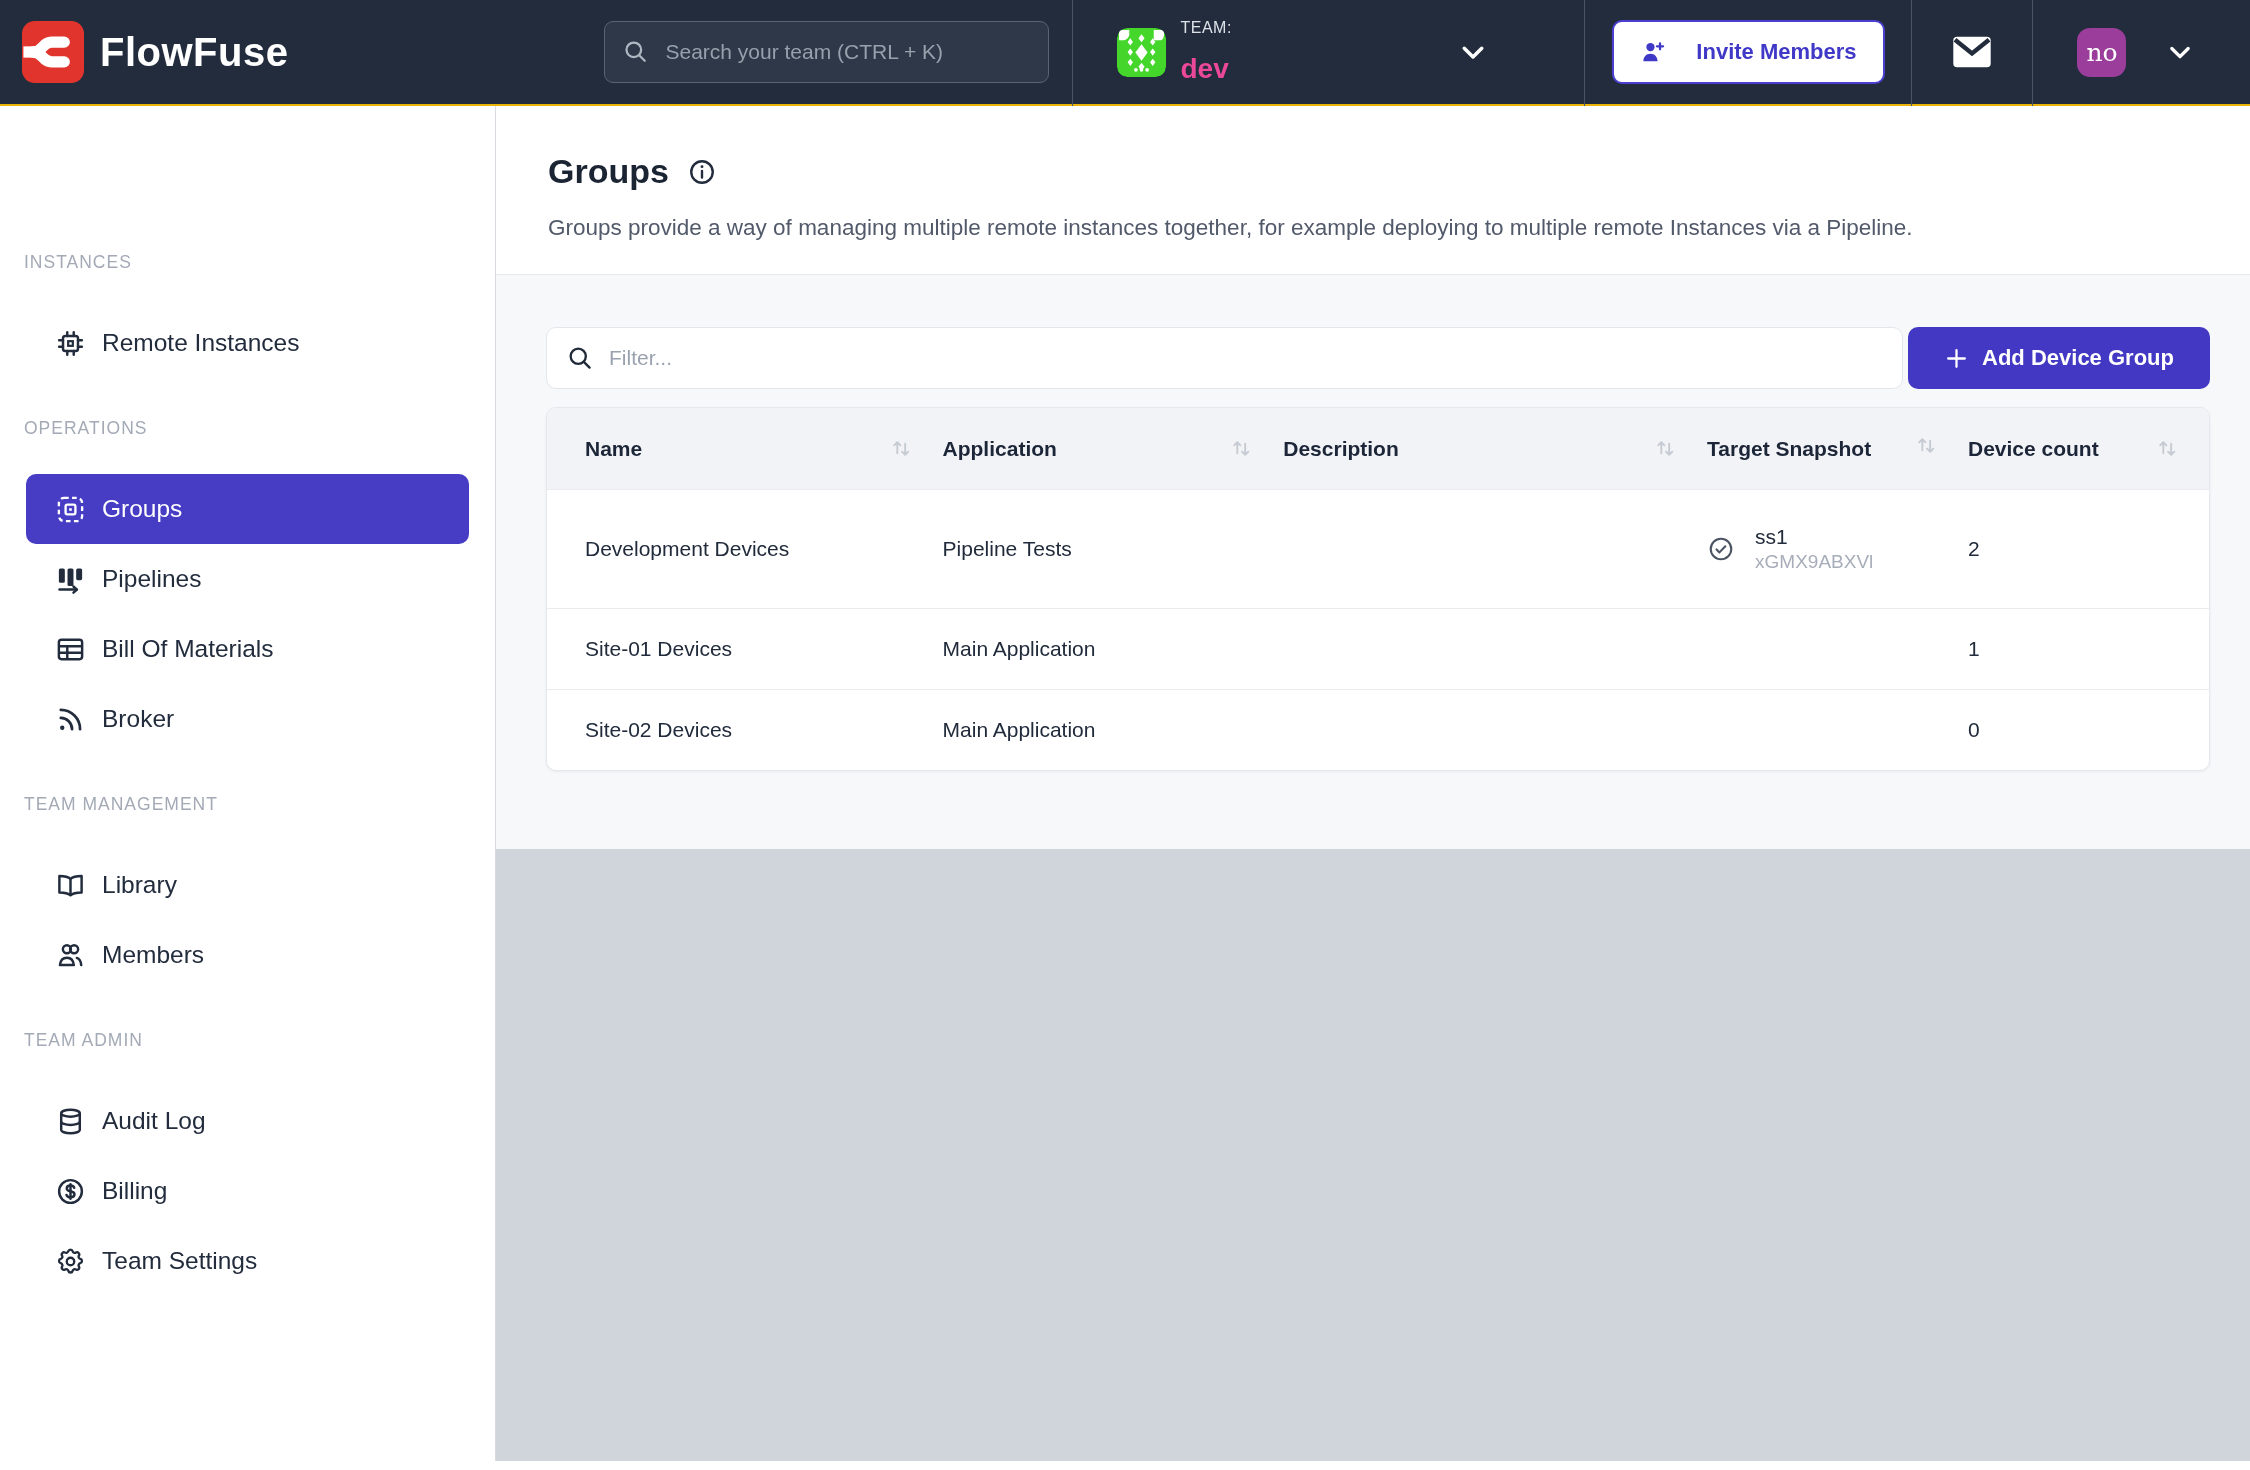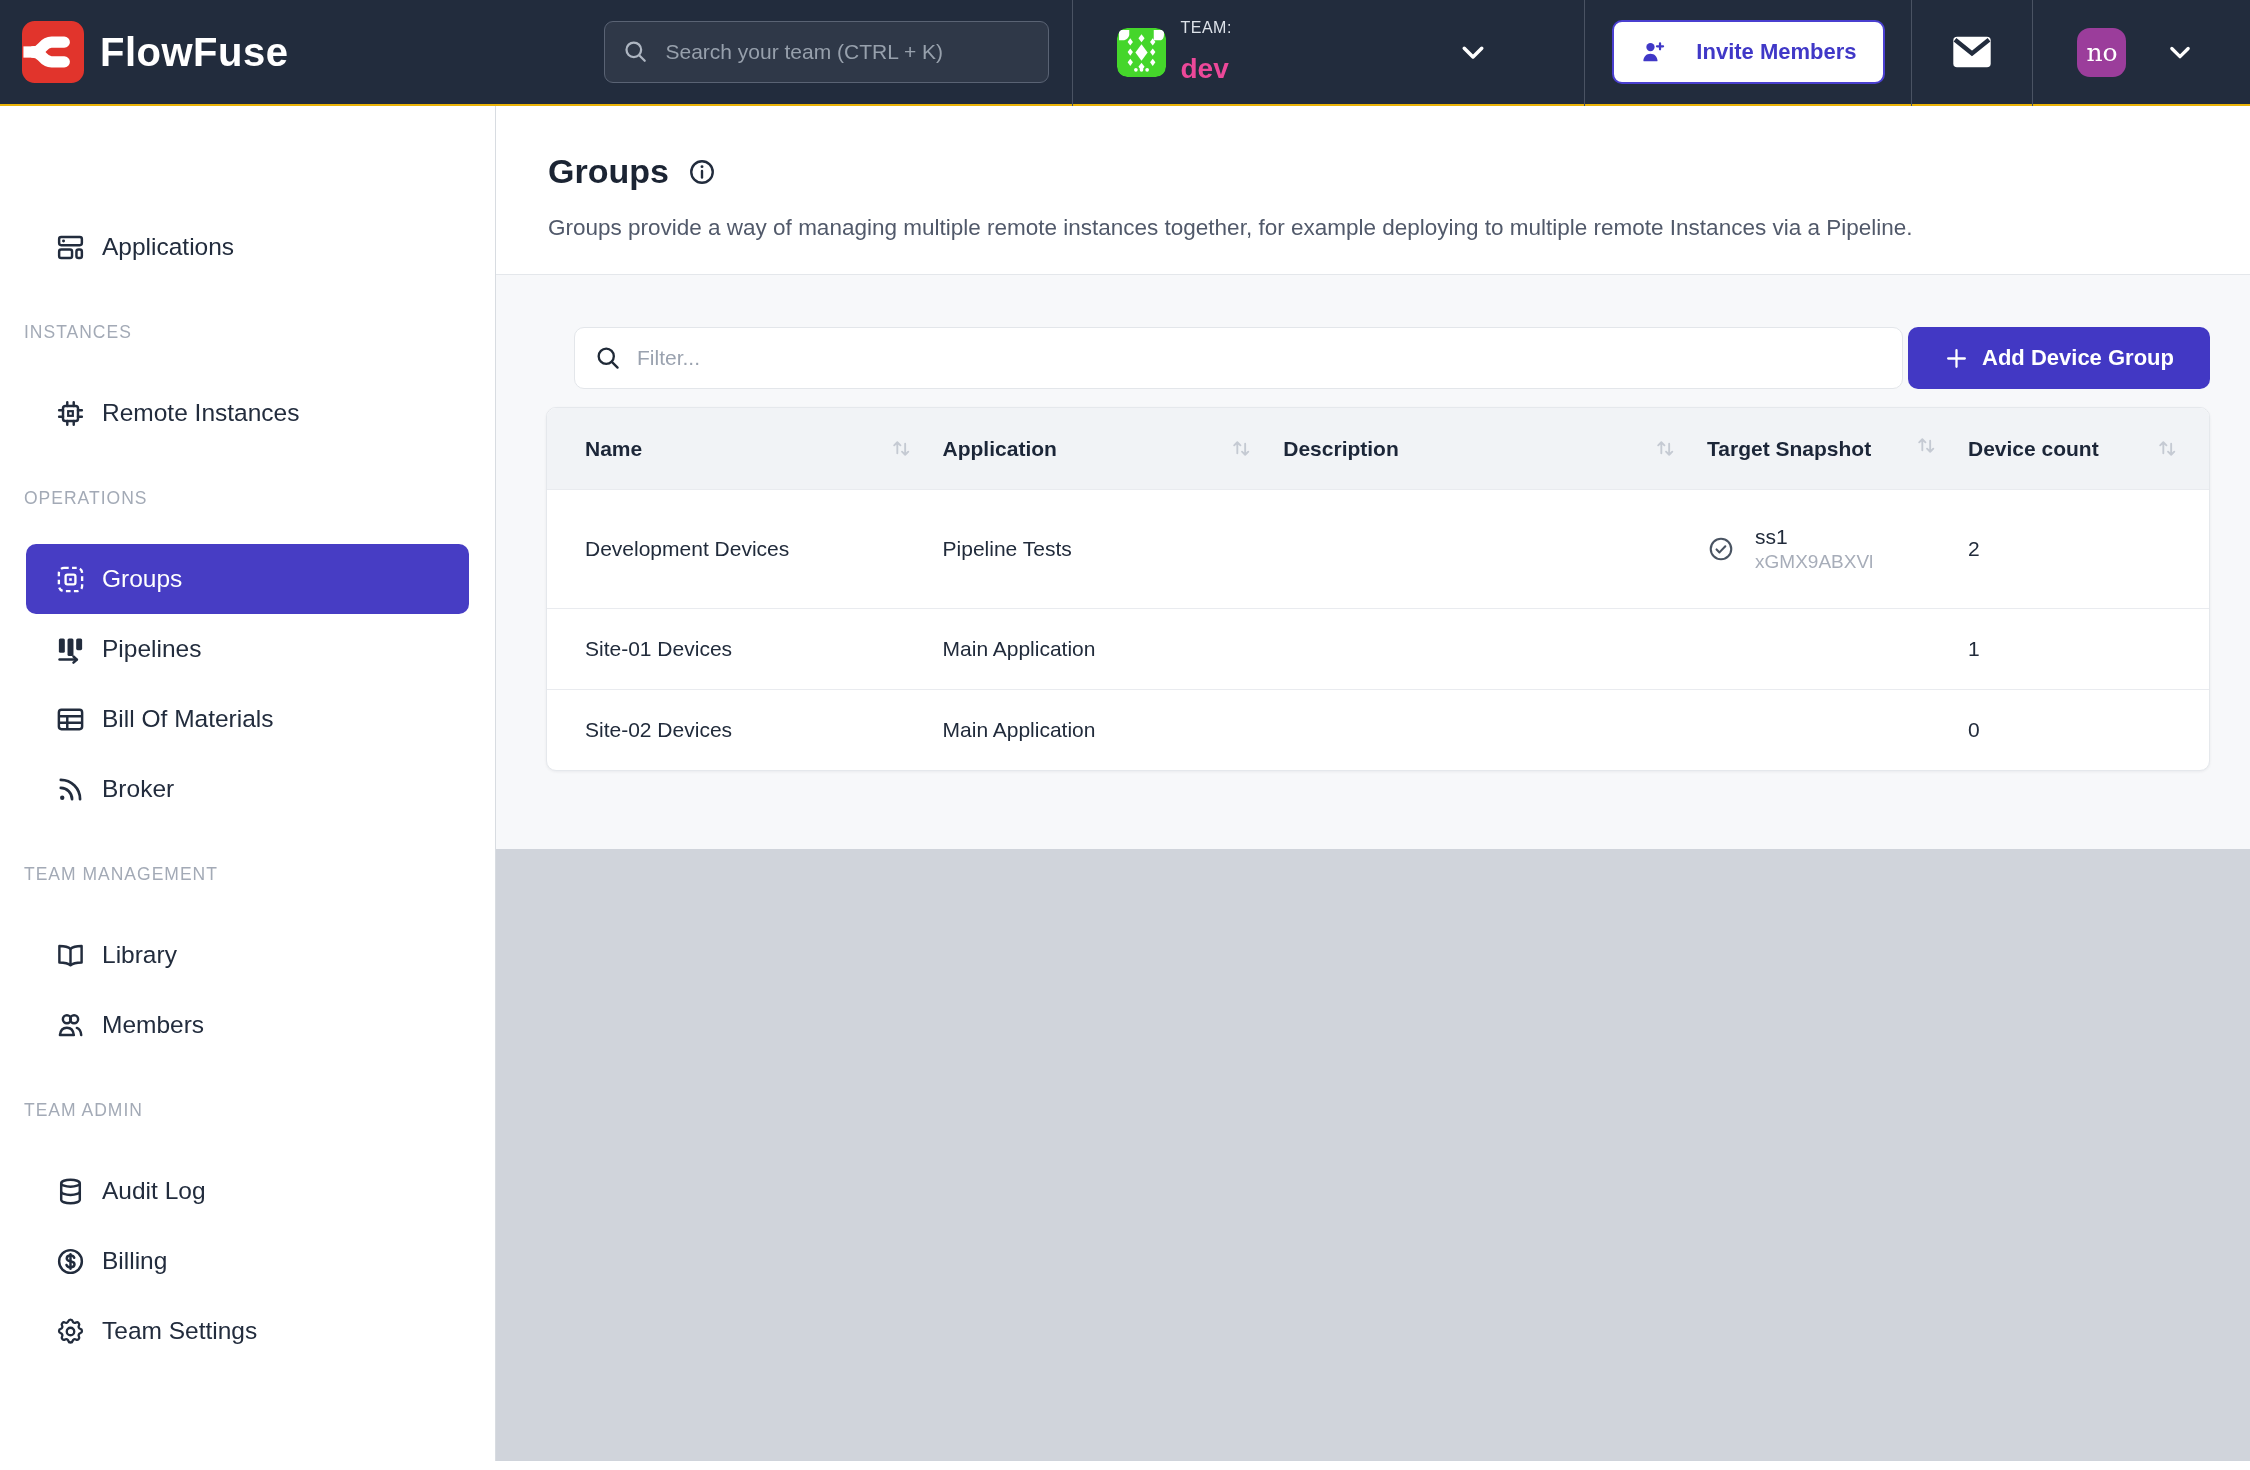--- a/index.html
+++ b/index.html
@@ -61,21 +61,21 @@
   
   .main { flex:1; display:flex; flex-direction:column; }
   .main-top { height:169px; background:#fff; border-bottom:1px solid #E4E7EB;
               padding:46px 40px 0 52px; }
   .title-row { display:flex; align-items:center; gap:18px; }
   .page-title { font-size:34px; font-weight:bold; color:#1B2433; }
   .info-icon { width:30px; height:30px; color:#222C3D; cursor:pointer; }
   .page-desc { margin-top:24px; font-size:22.5px; color:#51596A; }
 
   .panel { height:574px; background:#F7F8FA; padding:52px 40px 0 50px; }
-  .filter-row { display:flex; gap:5px; margin-bottom:18px;margin-left:28px; }
+  .filter-row { display:flex; gap:5px; margin-bottom:18px; }
   .filter-box { position:relative; flex:1; height:62px; }
   .filter-box input { width:100%; height:100%; background:#fff; border:1.5px solid #E3E6EA;
       border-radius:10px; font-size:21px; color:#222C3D; padding:0 18px 0 62px; outline:none;
       font-family:"Liberation Sans", sans-serif; }
   .filter-box input::placeholder { color:#9AA2AF; }
   .filter-box .mag { position:absolute; left:20px; top:17px; width:28px; height:28px; color:#1F2937; }
   .add-btn { width:302px; height:62px; background:#4238C4; border:none; border-radius:10px;
       color:#fff; font-size:22px; font-weight:bold; display:flex; align-items:center;
       justify-content:center; gap:13px; cursor:pointer; font-family:"Liberation Sans", sans-serif; }
   .add-btn svg { width:25px; height:25px; }
@@ -178,29 +178,20 @@
     <svg class="user-chev" viewBox="0 0 24 24" fill="none" stroke="currentColor" stroke-width="2.8" stroke-linecap="round" stroke-linejoin="round">
         <path d="M5 9l7 7 7-7"></path>
       </svg>
   </div>
 </div>
 
 <div class="shell">
 
   <div class="sidebar">
 
-    <div class="side-item">
-      <svg viewBox="0 0 24 24" fill="none" stroke="currentColor" stroke-width="1.9">
-        <rect x="3.2" y="3.8" width="17.6" height="6.4" rx="1.6"></rect>
-        <path d="M6.6 7h.01" stroke-linecap="round" stroke-width="2.3"></path>
-        <rect x="3.2" y="13.6" width="10" height="6.6" rx="1.6"></rect>
-        <rect x="16.6" y="13.6" width="4.2" height="6.6" rx="1.6"></rect>
-      </svg>
-      <span>Applications</span>
-    </div>
 
     <div class="side-header">INSTANCES</div>
 
     <div class="side-item">
       <svg viewBox="0 0 24 24" fill="none" stroke="currentColor" stroke-width="1.9">
         <rect x="6.2" y="6.2" width="11.6" height="11.6" rx="1.8"></rect>
         <rect x="10.2" y="10.2" width="3.6" height="3.6" stroke-width="1.7"></rect>
         <path d="M9.5 3.2v3M14.5 3.2v3M9.5 17.8v3M14.5 17.8v3M3.2 9.5h3M3.2 14.5h3M17.8 9.5h3M17.8 14.5h3" stroke-linecap="round"></path>
       </svg>
       <span>Remote Instances</span>

